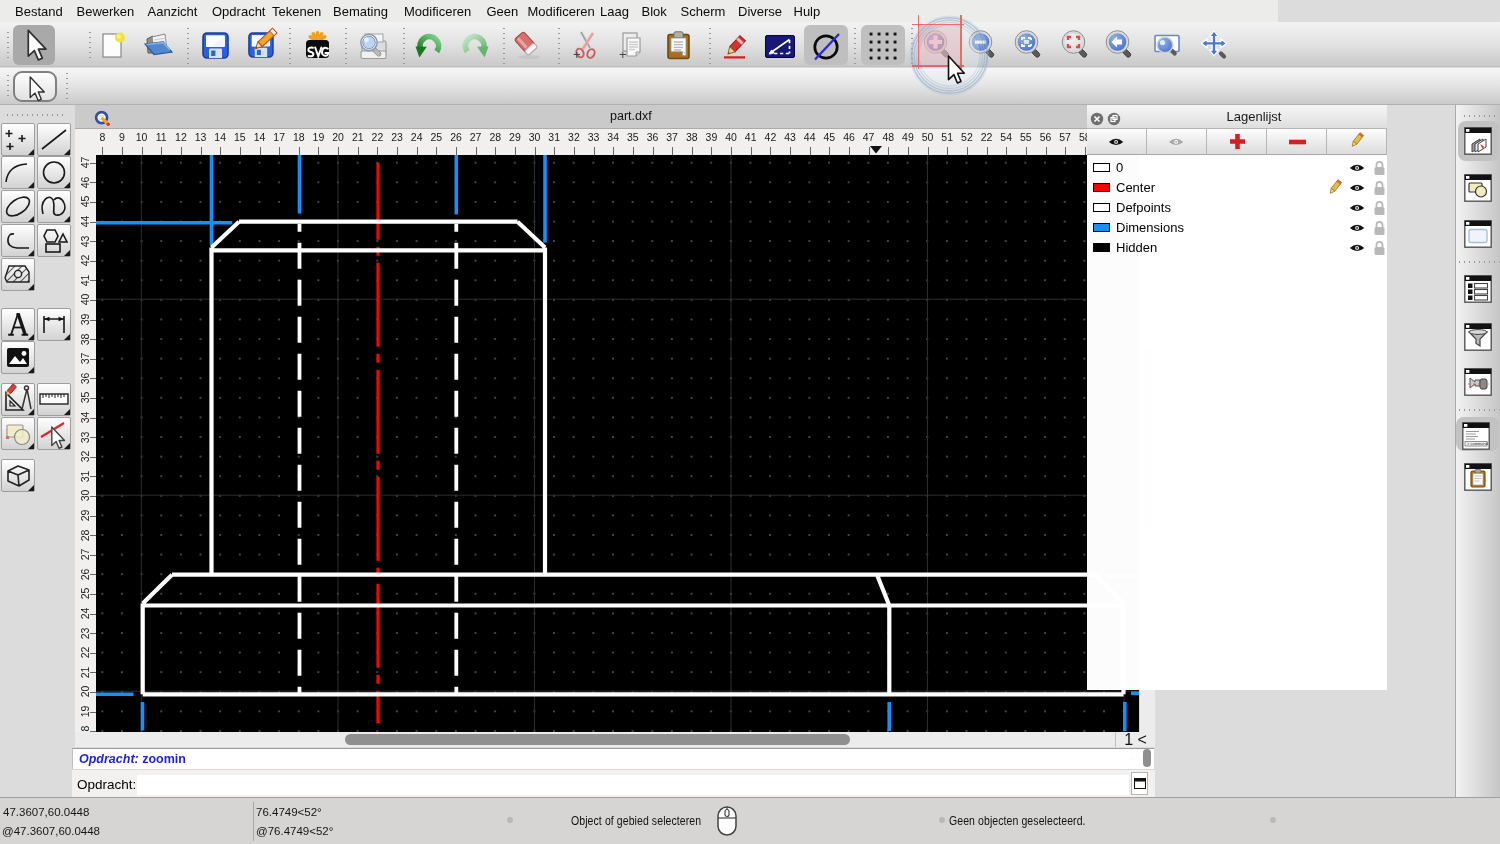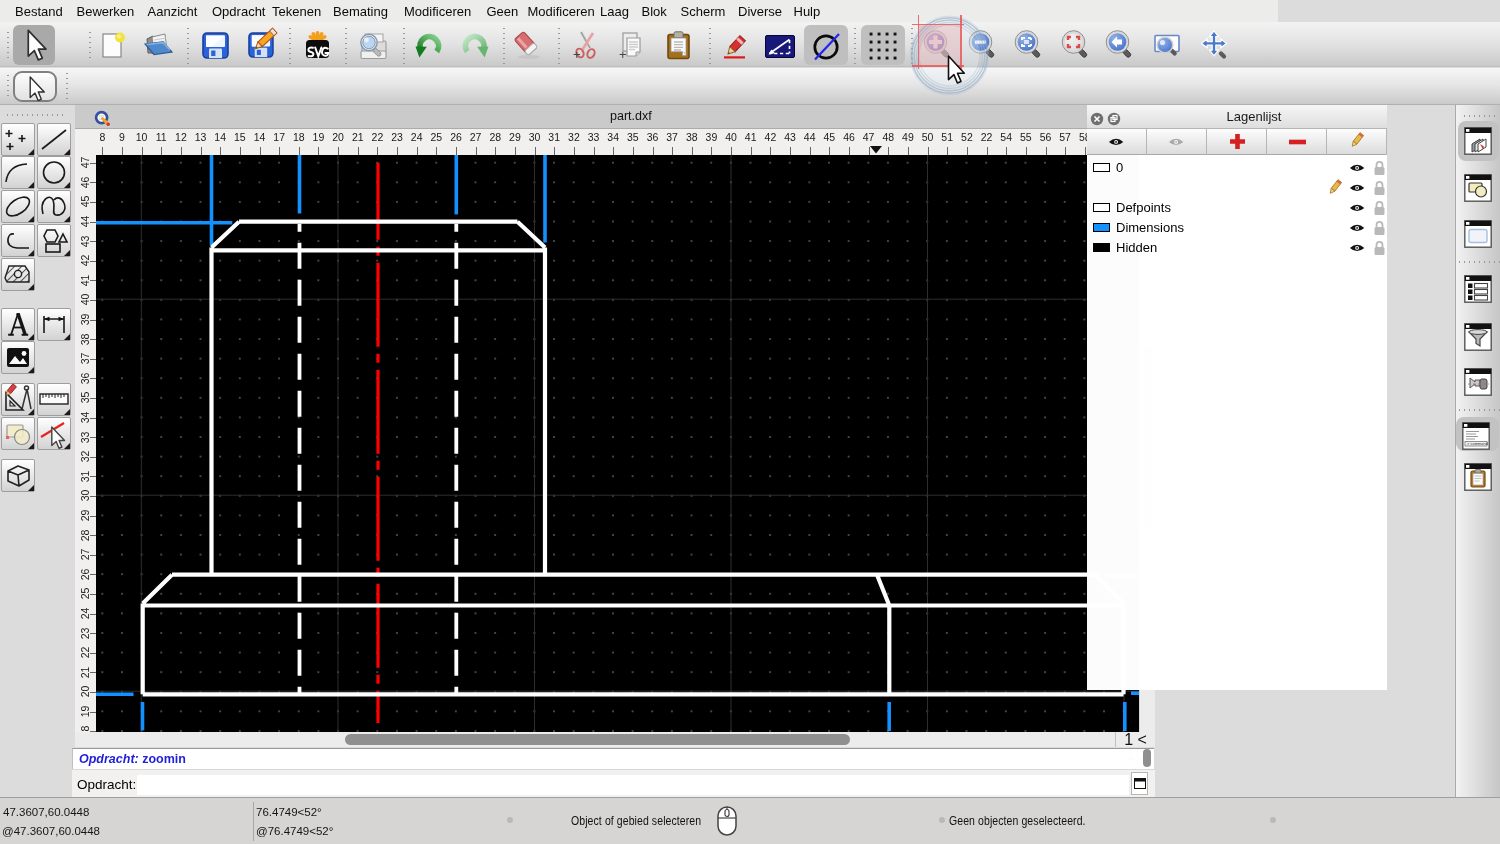--- a/index.html
+++ b/index.html
@@ -720,20 +720,24 @@
     </div>
     <svg class="abs" style="left:262px;top:58px" width="16.2" height="9.9" viewBox="0 0 18 11">
       <path d="M1,5.5 Q9,-1.5 17,5.5 Q9,12.5 1,5.5 Z" fill="#111"></path>
       <circle cx="9" cy="5.5" r="2.1" fill="#fff"></circle>
       <circle cx="9" cy="5.5" r="1" fill="#111"></circle>
     </svg>
     <svg class="abs" style="left:286px;top:55px" width="13" height="16" viewBox="0 0 13 16">
       <path d="M3.5,7 V5 a3,3.2 0 0 1 6,0 V7" fill="none" stroke="#b9b9b9" stroke-width="1.8"></path>
       <rect x="1.5" y="7" width="10" height="8" rx="1.5" fill="#b9b9b9"></rect>
     </svg>
+    <div class="lrow" style="top:73px">
+      <span class="sw" style="background:#fe0000"></span>
+      <span class="nm">Center</span>
+    </div>
     <svg class="abs" style="left:262px;top:78px" width="16.2" height="9.9" viewBox="0 0 18 11">
       <path d="M1,5.5 Q9,-1.5 17,5.5 Q9,12.5 1,5.5 Z" fill="#111"></path>
       <circle cx="9" cy="5.5" r="2.1" fill="#fff"></circle>
       <circle cx="9" cy="5.5" r="1" fill="#111"></circle>
     </svg>
     <svg class="abs" style="left:286px;top:75px" width="13" height="16" viewBox="0 0 13 16">
       <path d="M3.5,7 V5 a3,3.2 0 0 1 6,0 V7" fill="none" stroke="#b9b9b9" stroke-width="1.8"></path>
       <rect x="1.5" y="7" width="10" height="8" rx="1.5" fill="#b9b9b9"></rect>
     </svg>
     <div class="lrow" style="top:93px">

